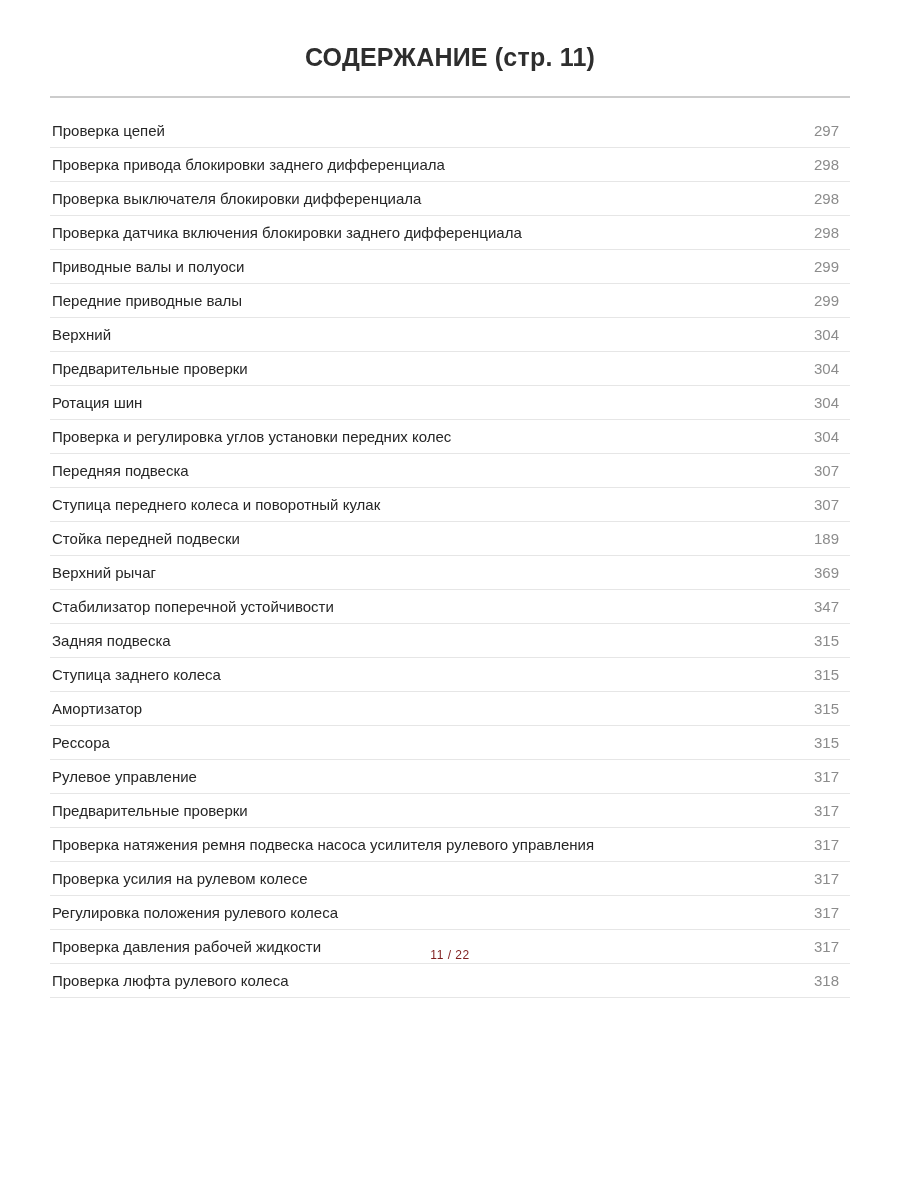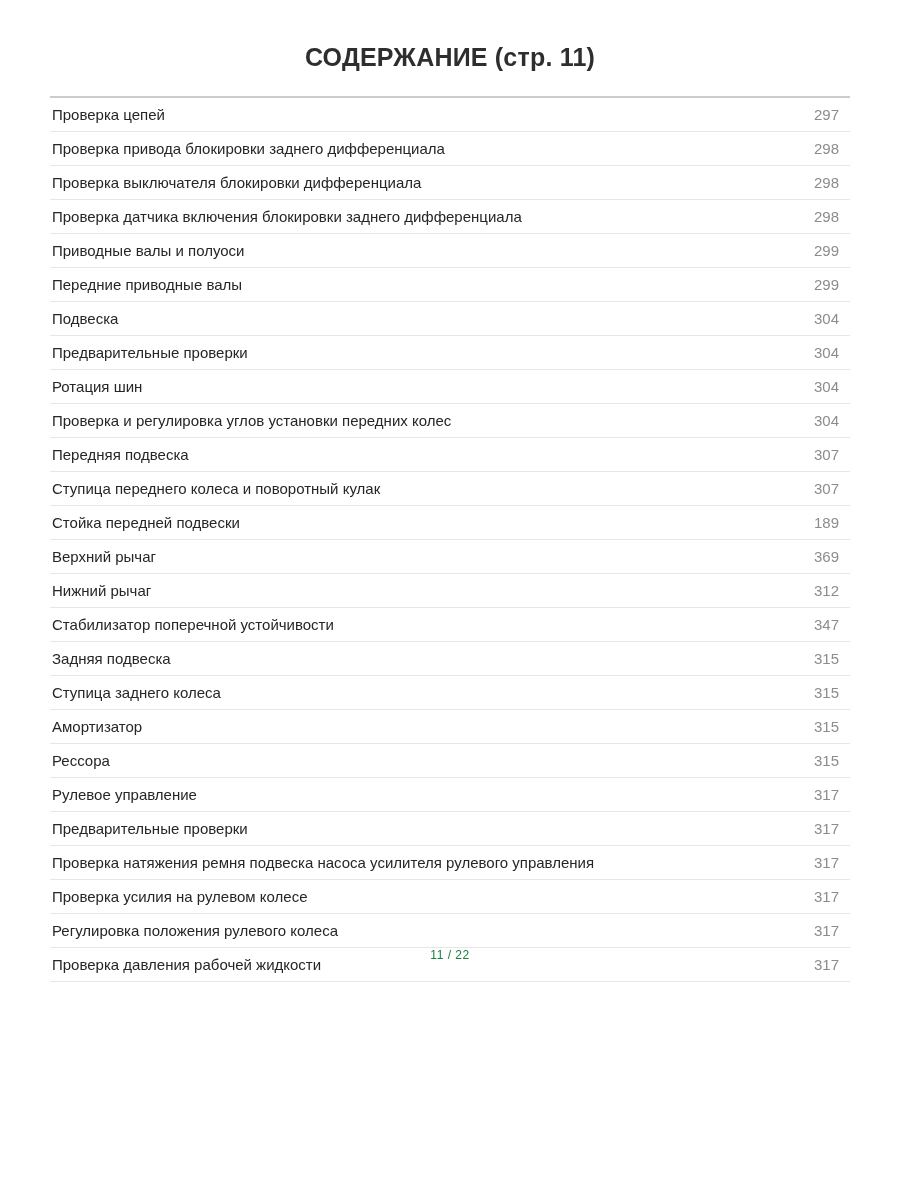--- a/index.html
+++ b/index.html
@@ -35,21 +35,21 @@
     line-height: 34px;
   }
   .title-rule {
     height: 2px;
     background: #cccccc;
     margin-top: 22px;
     margin-bottom: 0;
     width: 100%;
   }
   .toc {
-    margin-top: 0;
+    margin-top: 16px;
     width: 100%;
   }
   .toc-row {
     display: flex;
     align-items: baseline;
     justify-content: space-between;
     height: 34px;
     box-sizing: border-box;
     border-bottom: 1px solid #e6e6e6;
     padding: 0 2px 0 2px;
@@ -75,21 +75,21 @@
     text-align: left;
     min-width: 34px;
   }
   .footer {
     position: absolute;
     left: 0;
     right: 0;
     bottom: 44px;
     text-align: center;
     font-size: 12px;
-    color: #15803d;
+    color: #7f1d1d;
     letter-spacing: 0.5px;
   }
 </style>
 </head>
 <body>
 
 <div class="page">
 
   <h1 class="doc-title">СОДЕРЖАНИЕ (стр. 11)</h1>
 
@@ -114,21 +114,21 @@
       </div>
       <div class="toc-row">
         <span class="toc-label">Приводные валы и полуоси</span>
         <span class="toc-page">299</span>
       </div>
       <div class="toc-row">
         <span class="toc-label">Передние приводные валы</span>
         <span class="toc-page">299</span>
       </div>
       <div class="toc-row">
-        <span class="toc-label">Подвеска</span>
+        <span class="toc-label">Верхний</span>
         <span class="toc-page">304</span>
       </div>
       <div class="toc-row">
         <span class="toc-label">Предварительные проверки</span>
         <span class="toc-page">304</span>
       </div>
       <div class="toc-row">
         <span class="toc-label">Ротация шин</span>
         <span class="toc-page">304</span>
       </div>
@@ -146,24 +146,20 @@
       </div>
       <div class="toc-row">
         <span class="toc-label">Стойка передней подвески</span>
         <span class="toc-page">189</span>
       </div>
       <div class="toc-row">
         <span class="toc-label">Верхний рычаг</span>
         <span class="toc-page">369</span>
       </div>
       <div class="toc-row">
-        <span class="toc-label">Нижний рычаг</span>
-        <span class="toc-page">312</span>
-      </div>
-      <div class="toc-row">
         <span class="toc-label">Стабилизатор поперечной устойчивости</span>
         <span class="toc-page">347</span>
       </div>
       <div class="toc-row">
         <span class="toc-label">Задняя подвеска</span>
         <span class="toc-page">315</span>
       </div>
       <div class="toc-row">
         <span class="toc-label">Ступица заднего колеса</span>
         <span class="toc-page">315</span>
@@ -193,17 +189,21 @@
         <span class="toc-page">317</span>
       </div>
       <div class="toc-row">
         <span class="toc-label">Регулировка положения рулевого колеса</span>
         <span class="toc-page">317</span>
       </div>
       <div class="toc-row">
         <span class="toc-label">Проверка давления рабочей жидкости</span>
         <span class="toc-page">317</span>
       </div>
+      <div class="toc-row">
+        <span class="toc-label">Проверка люфта рулевого колеса</span>
+        <span class="toc-page">318</span>
+      </div>
     </div>
 
   <div class="footer">11 / 22</div>
 
 </div>
 
 </body></html>

